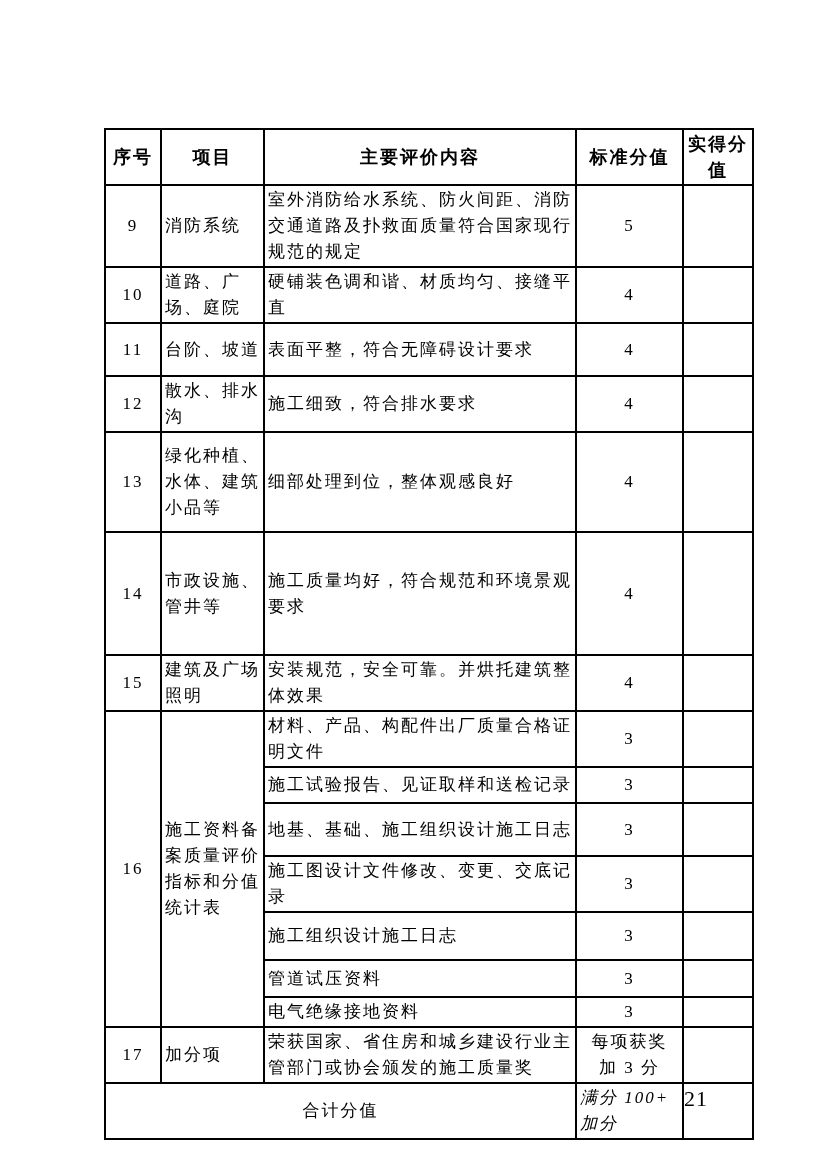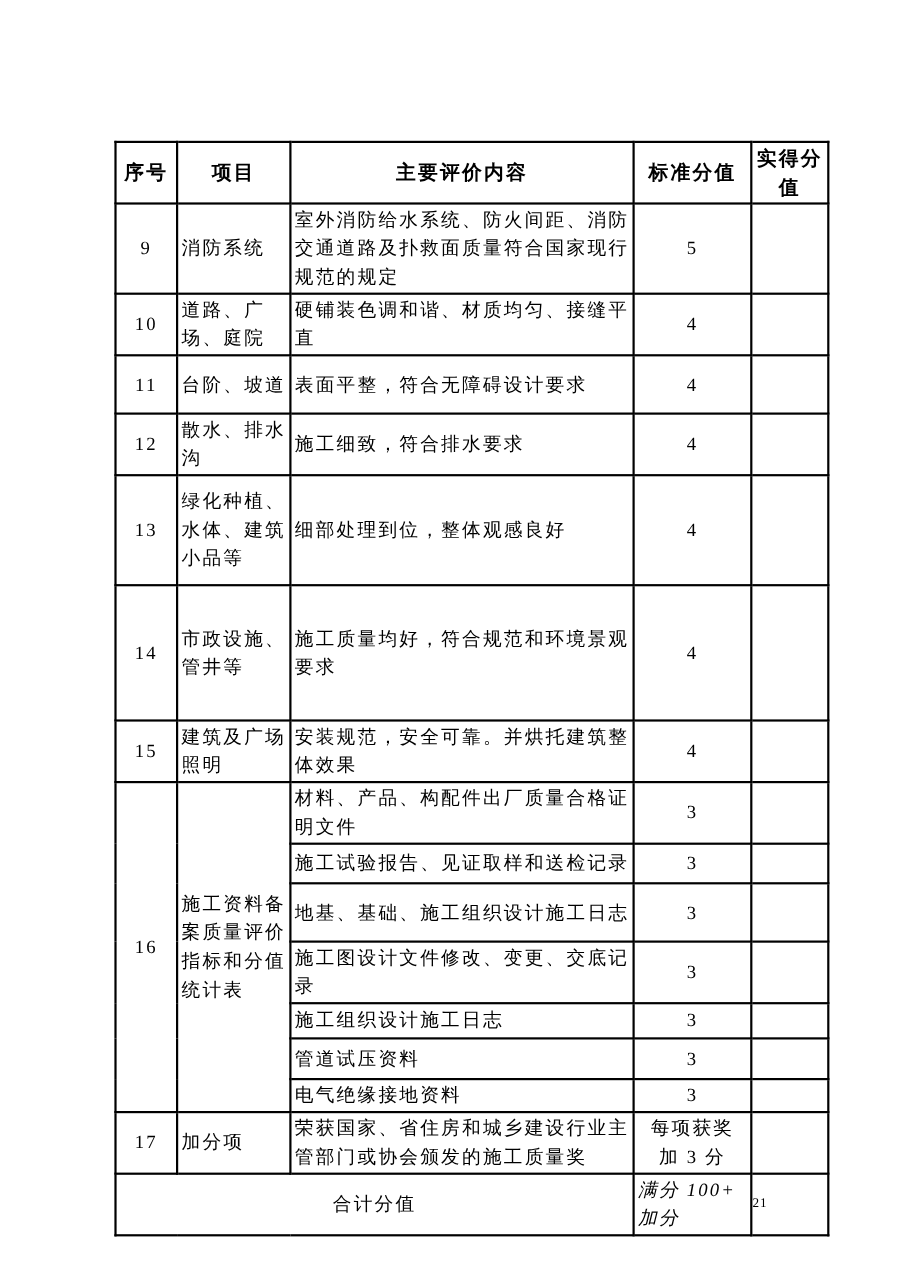--- a/index.html
+++ b/index.html
@@ -46,21 +46,21 @@
   td.c-item   { text-align: left; padding: 1px 4px; }
   td.c-cont   { text-align: left; padding: 1px 4px 1px 6px; }
   td.c-score  { text-align: center; }
   td.c-actual { }
   td.c-total-label { text-align: center; }
   td.c-score-left  { text-align: left; padding: 1px 2px 1px 6px; font-style: italic; }
   .page-number {
     position: absolute;
     left: 684px;
     top: 1086px;
-    font-size: 12px;
+    font-size: 22px;
     letter-spacing: 1px;
   }
 </style>
 </head>
 <body>
 
 <div class="page">
 
   <table class="eval">
     <colgroup>
@@ -151,21 +151,21 @@
       <tr style="height:53px">
         <td class="c-cont">地基、基础、施工组织设计施工日志</td>
         <td class="c-score">3</td>
         <td class="c-actual"></td>
       </tr>
       <tr style="height:56px">
         <td class="c-cont">施工图设计文件修改、变更、交底记录</td>
         <td class="c-score">3</td>
         <td class="c-actual"></td>
       </tr>
-      <tr style="height:32px">
+      <tr style="height:48px">
         <td class="c-cont">施工组织设计施工日志</td>
         <td class="c-score">3</td>
         <td class="c-actual"></td>
       </tr>
       <tr style="height:37px">
         <td class="c-cont">管道试压资料</td>
         <td class="c-score">3</td>
         <td class="c-actual"></td>
       </tr>
       <tr style="height:24px">

